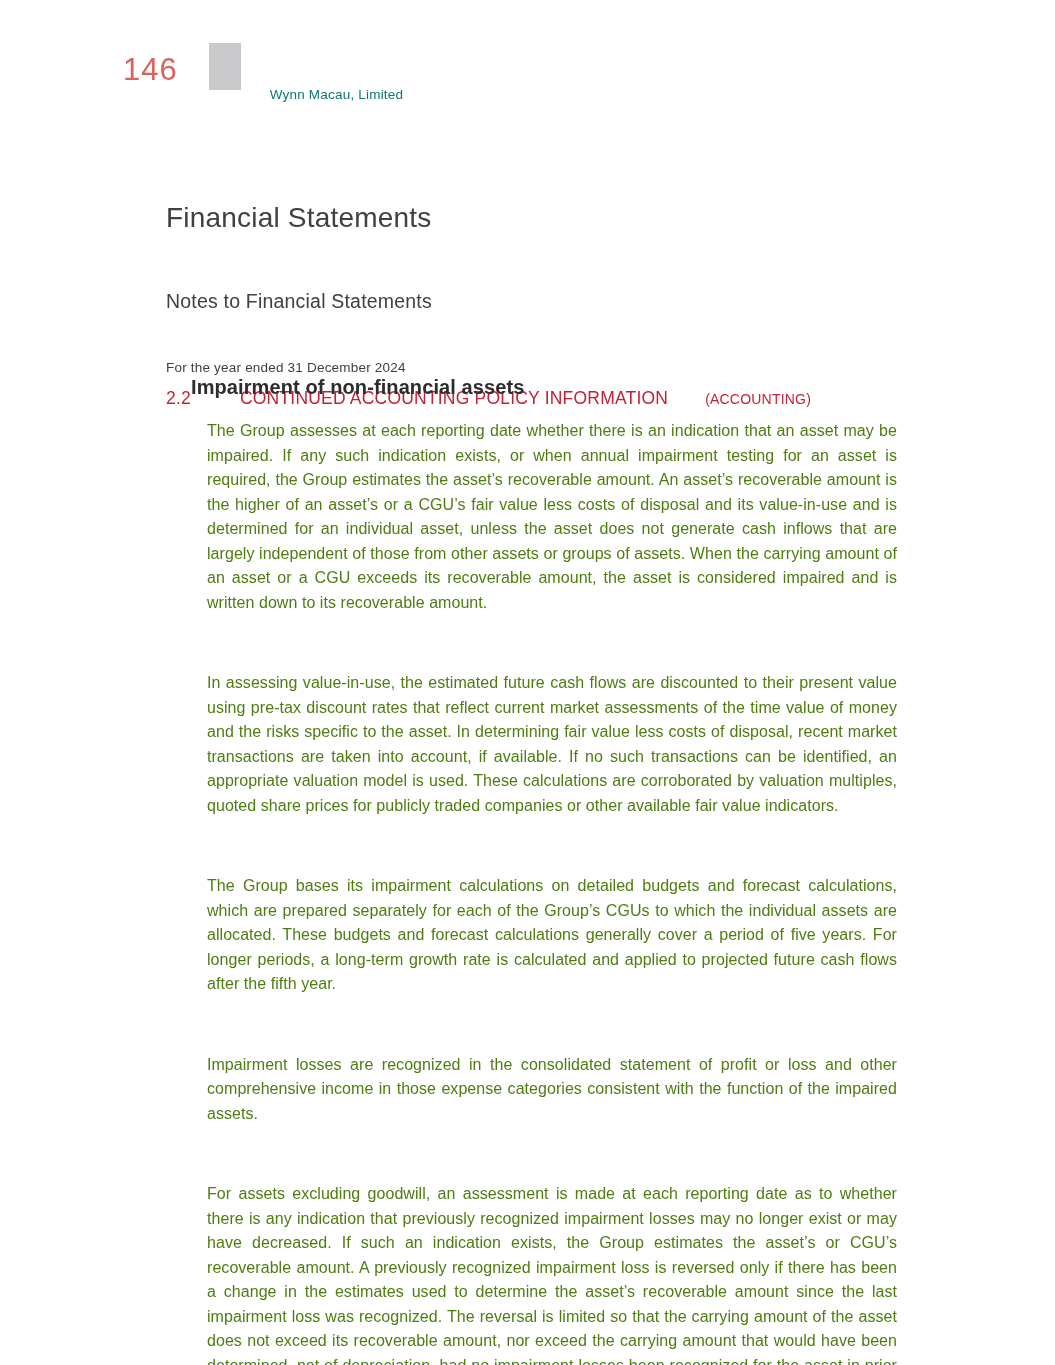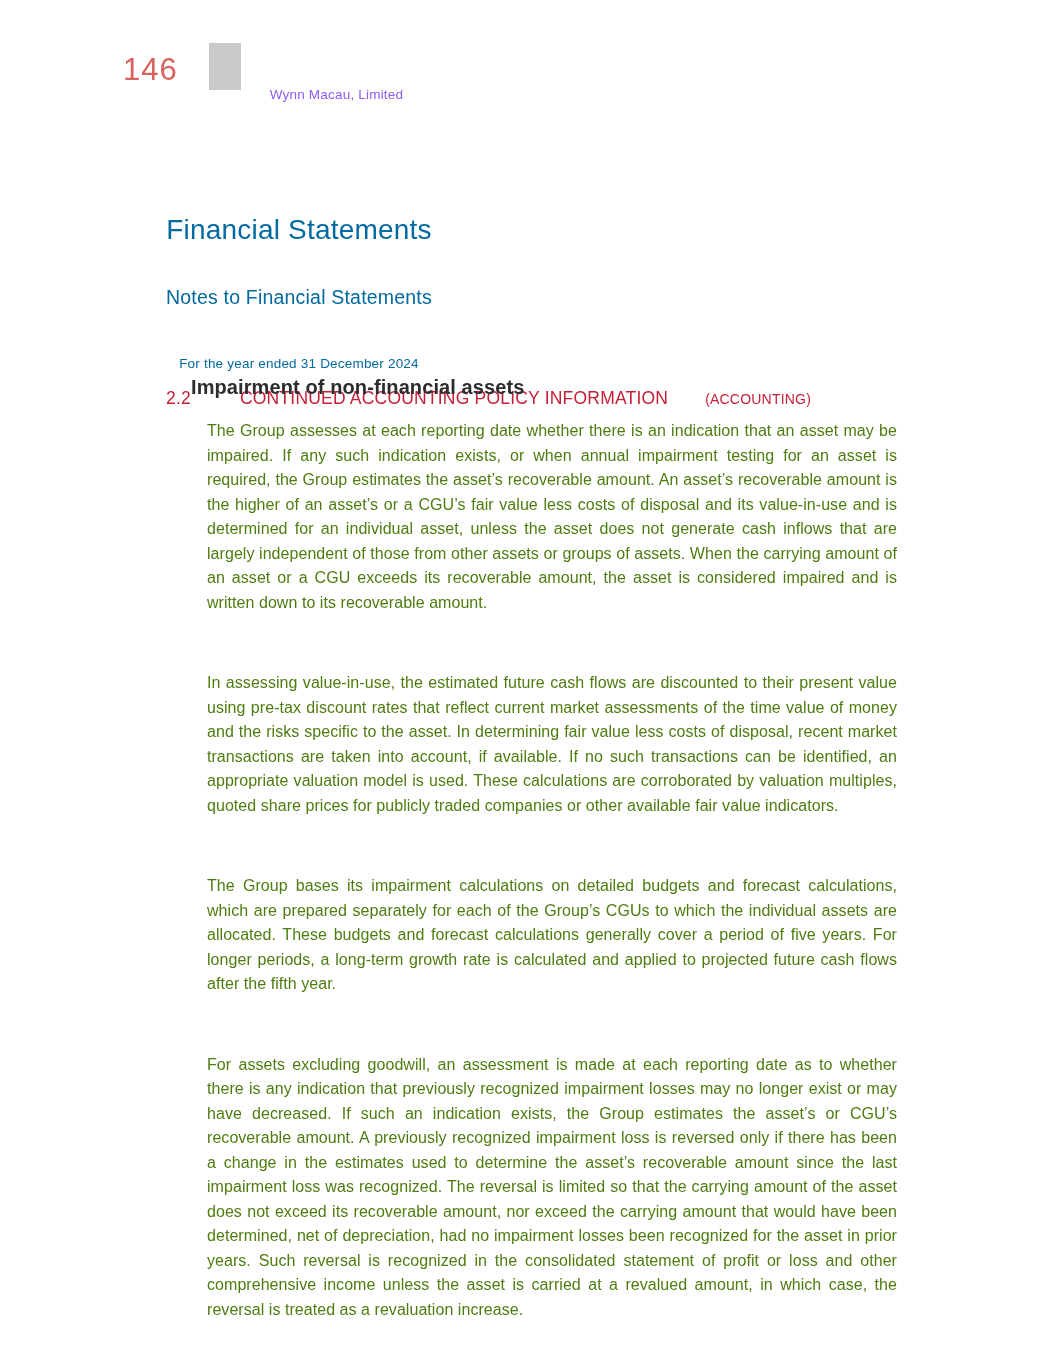--- a/index.html
+++ b/index.html
@@ -26,30 +26,30 @@
   .header-rule {
     width: 2px;
     background: #c9c9cb;
     margin: 0 13px 0 15px;
     height: 47px;
     align-self: flex-start;
     margin-top: -3px;
   }
   .company-name {
     font-size: 13.5px;
-    color: #8b5cf6;
+    color: #0f766e;
     align-self: flex-end;
     padding-bottom: 6px;
     letter-spacing: 0.2px;
   }
 
   
-  .title-block { position: absolute; left: 118px; top: 166px; color: #0369a1; text-align: center; }
+  .title-block { position: absolute; left: 118px; top: 154px; color: #404040; }
   .doc-title { font-size: 28px; font-weight: 400; letter-spacing: 0.2px; }
-  .doc-subtitle { font-size: 19.5px; font-weight: 400; margin-top: 8px; letter-spacing: 0.2px; }
+  .doc-subtitle { font-size: 19.5px; font-weight: 400; margin-top: 24px; letter-spacing: 0.2px; }
   .doc-period { font-size: 13.5px; font-weight: 400; margin-top: 15px; letter-spacing: 0.2px; }
 
   
   .section-heading {
     position: absolute;
     left: 118px;
     top: 311px;
     color: #c51f35;
     font-size: 17.5px;
     white-space: nowrap;
@@ -104,16 +104,17 @@
     <span class="section-number">2.2</span><span>CONTINUED ACCOUNTING POLICY INFORMATION</span>
     <span class="section-continued">(ACCOUNTING)</span>
   </div>
 
   <div class="subheading">Impairment of non-financial assets</div>
 
   <div class="body-copy">
     <p>The Group assesses at each reporting date whether there is an indication that an asset may be impaired. If any such indication exists, or when annual impairment testing for an asset is required, the Group estimates the asset’s recoverable amount. An asset’s recoverable amount is the higher of an asset’s or a CGU’s fair value less costs of disposal and its value-in-use and is determined for an individual asset, unless the asset does not generate cash inflows that are largely independent of those from other assets or groups of assets. When the carrying amount of an asset or a CGU exceeds its recoverable amount, the asset is considered impaired and is written down to its recoverable amount.</p>
     <p>In assessing value-in-use, the estimated future cash flows are discounted to their present value using pre-tax discount rates that reflect current market assessments of the time value of money and the risks specific to the asset. In determining fair value less costs of disposal, recent market transactions are taken into account, if available. If no such transactions can be identified, an appropriate valuation model is used. These calculations are corroborated by valuation multiples, quoted share prices for publicly traded companies or other available fair value indicators.</p>
     <p>The Group bases its impairment calculations on detailed budgets and forecast calculations, which are prepared separately for each of the Group’s CGUs to which the individual assets are allocated. These budgets and forecast calculations generally cover a period of five years. For longer periods, a long-term growth rate is calculated and applied to projected future cash flows after the fifth year.</p>
+    <p>Impairment losses are recognized in the consolidated statement of profit or loss and other comprehensive income in those expense categories consistent with the function of the impaired assets.</p>
     <p>For assets excluding goodwill, an assessment is made at each reporting date as to whether there is any indication that previously recognized impairment losses may no longer exist or may have decreased. If such an indication exists, the Group estimates the asset’s or CGU’s recoverable amount. A previously recognized impairment loss is reversed only if there has been a change in the estimates used to determine the asset’s recoverable amount since the last impairment loss was recognized. The reversal is limited so that the carrying amount of the asset does not exceed its recoverable amount, nor exceed the carrying amount that would have been determined, net of depreciation, had no impairment losses been recognized for the asset in prior years. Such reversal is recognized in the consolidated statement of profit or loss and other comprehensive income unless the asset is carried at a revalued amount, in which case, the reversal is treated as a revaluation increase.</p>
   </div>
 
 </div>
 
 </body></html>

